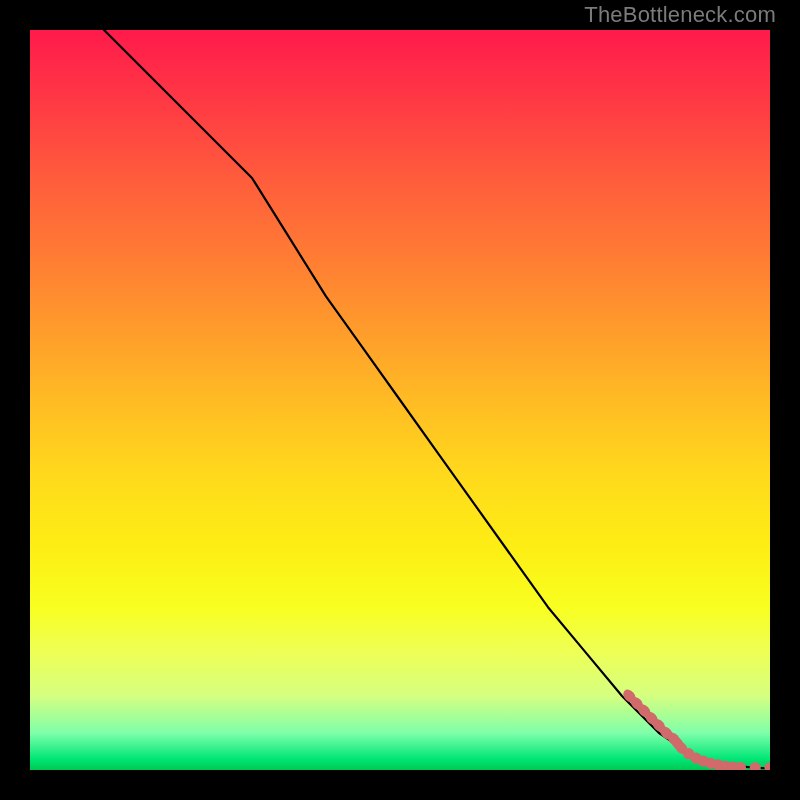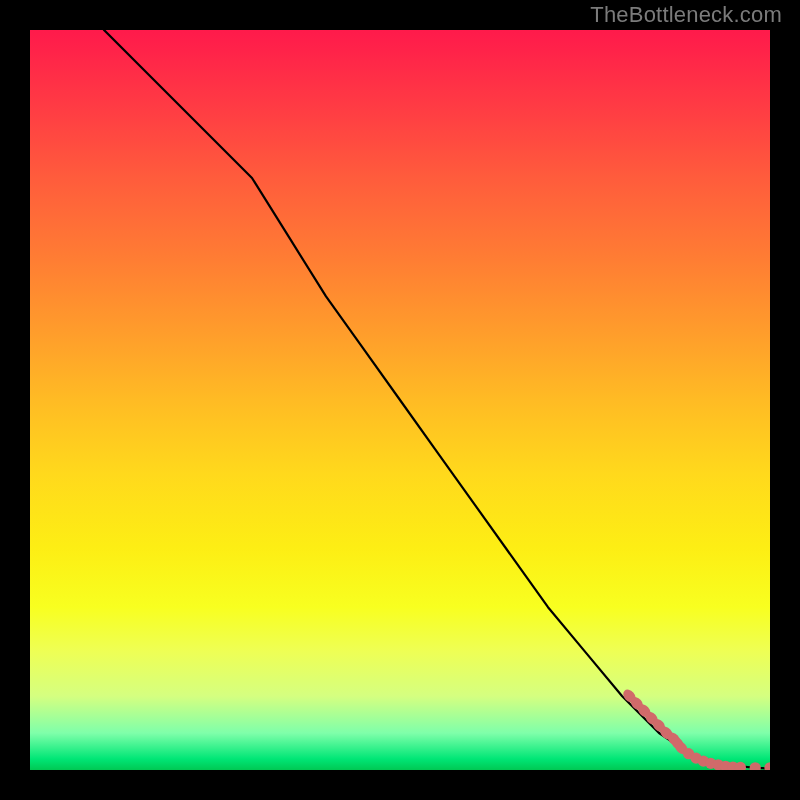--- a/index.html
+++ b/index.html
@@ -13,21 +13,21 @@
   }
   .frame {
     position: relative;
     width: 800px;
     height: 800px;
     background: #000;
   }
   .watermark {
     position: absolute;
     top: 2px;
-    right: 18px;
+    right: 24px;
     color: #7b7b7b;
     font-size: 22px;
     font-weight: 500;
     letter-spacing: 0.2px;
     z-index: 10;
   }
   .plot-area {
     position: absolute;
     left: 30px;
     top: 30px;

